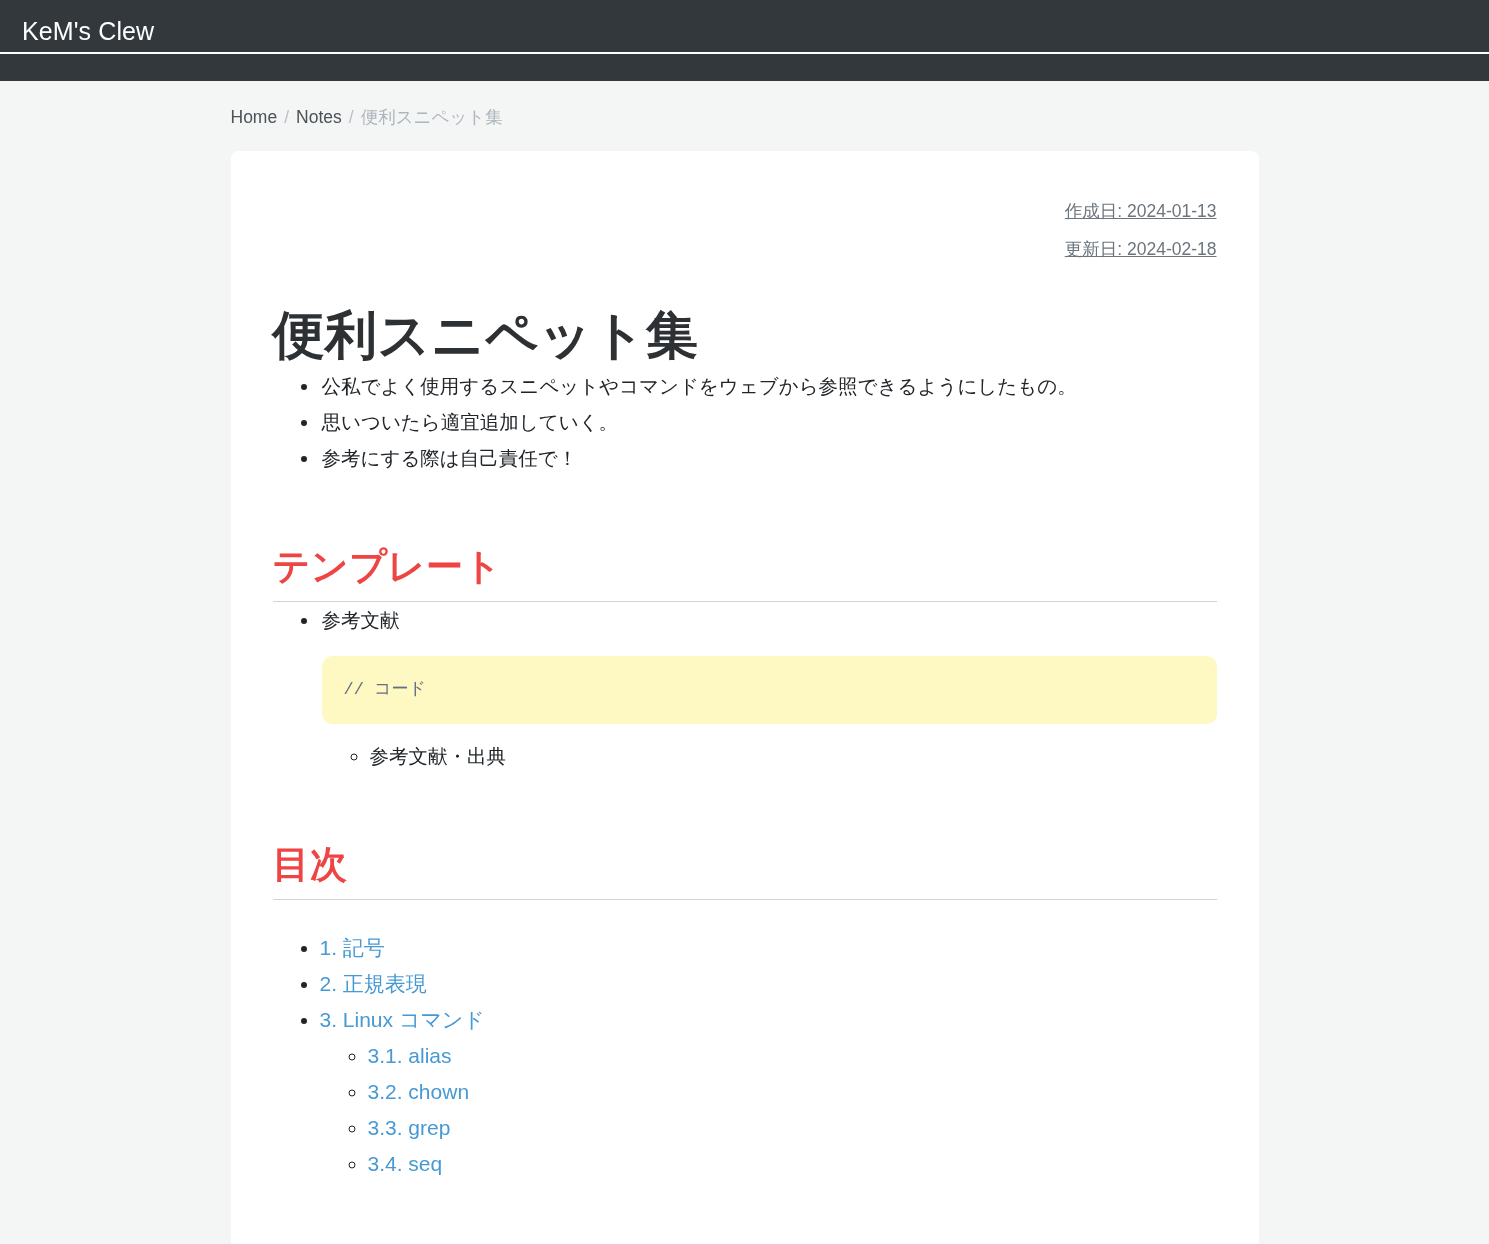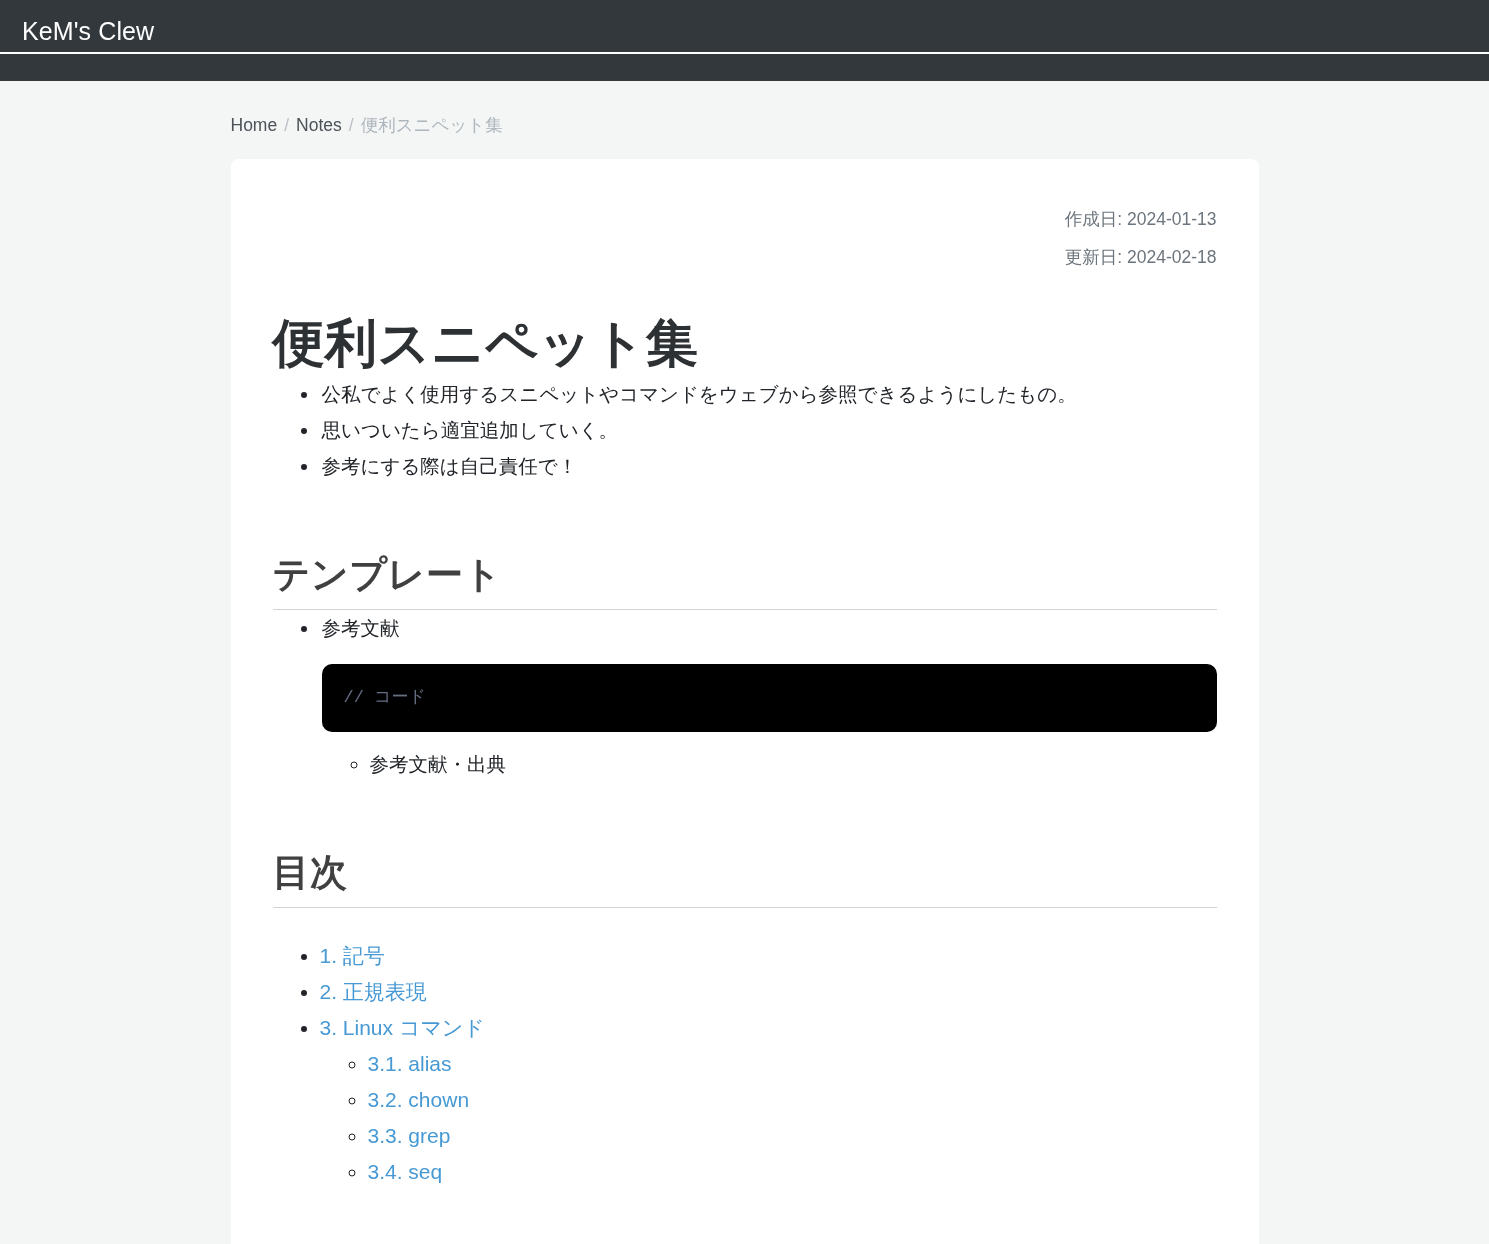--- a/index.html
+++ b/index.html
@@ -53,21 +53,20 @@
     padding: 24px 0 0 0;
   }
   .breadcrumb {
     font-size: 17.5px;
     line-height: 24px;
     color: #adb5bd;
     display: flex;
     align-items: flex-start;
     gap: 0;
     padding-left: 0;
-    margin-top: 8px;
   }
   .breadcrumb a {
     color: #4c5257;
     text-decoration: none;
   }
   .breadcrumb .sep {
     color: #b9bfc4;
     padding: 0 7px;
   }
   .breadcrumb .current {
@@ -83,20 +82,21 @@
     padding: 42px 42px 40px 42px;
     min-height: 1100px;
   }
 
   .dates {
     text-align: right;
     color: #6c757d;
     font-size: 17.5px;
     line-height: 36px;
     margin: 0 0 2px 0;
+    text-decoration: underline;
   }
 
   h1.post-title {
     font-size: 52px;
     line-height: 1.25;
     font-weight: 700;
     color: #2d3134;
     margin: 36px 0 0 0;
     letter-spacing: 0.5px;
   }
@@ -126,33 +126,33 @@
     margin: 6px 0 0 0;
   }
   ul.doc-list ul > li {
     font-size: 19.5px;
     line-height: 36px;
   }
 
   h2.section-head {
     font-size: 37px;
     font-weight: 700;
-    color: #404040;
+    color: #ef4444;
     margin: 66px 0 0 0;
     padding-bottom: 9px;
     border-bottom: 1px solid #cfd4d8;
     letter-spacing: 0.5px;
   }
 
   .tpl-list {
     margin-top: 30px;
   }
 
   pre.code-block {
-    background: #000000;
+    background: #fef9c3;
     color: #656e82;
     border-radius: 10px;
     padding: 22px 22px;
     margin: 18px 0 14px 0;
     font-family: "Liberation Mono", "DejaVu Sans Mono", monospace;
     font-size: 17px;
     line-height: 24px;
     overflow: hidden;
     white-space: pre;
   }

